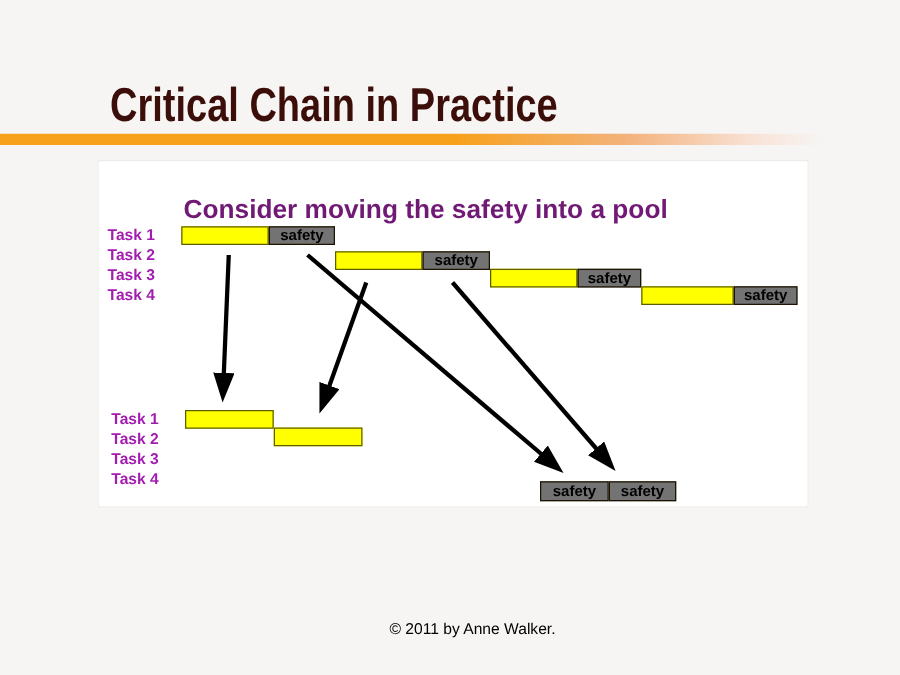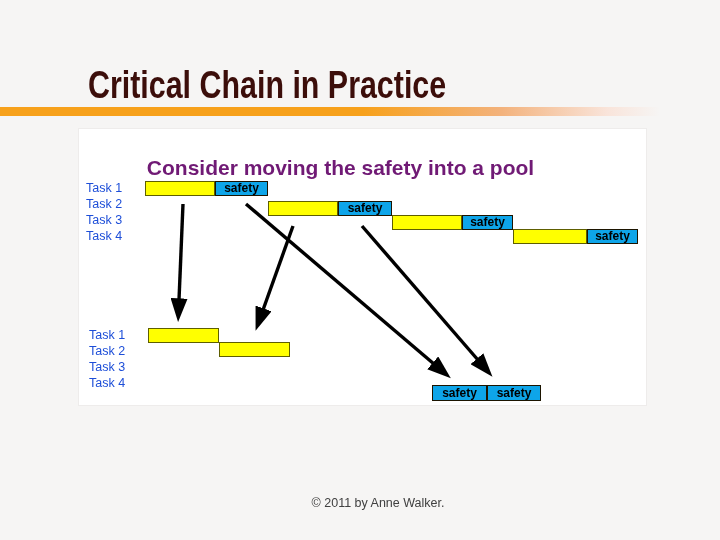--- a/index.html
+++ b/index.html
@@ -26,34 +26,34 @@
   }
   #diagram-heading{
     position:absolute;left:78px;top:139px;width:569px;
     box-sizing:border-box;padding-right:44px;
     text-align:center;font-size:21px;font-weight:bold;color:#701a75;
     white-space:nowrap;
     margin-top:17px;
   }
   #diagram-layer{position:absolute;inset:0;pointer-events:none}
   .task-label{
-    position:absolute;font-size:12.5px;font-weight:normal;color:#1d4ed8;
+    position:absolute;font-size:12.5px;font-weight:bold;color:#a21caf;
     white-space:nowrap;line-height:13px;
   }
   .bar{position:absolute;box-sizing:border-box}
   .bar.work{background:#ffff00;border:1px solid #5e5e00}
   .bar.safety{
-    background:#0ea5e9;border:1px solid #1c1400;
+    background:#737373;border:1px solid #1c1400;
     color:#000;font-weight:bold;font-size:12px;text-align:center;
     overflow:hidden;white-space:nowrap;
   }
   #arrows-svg{position:absolute;left:0;top:0;width:720px;height:540px;pointer-events:none}
   #slide-footer{
     position:absolute;left:58px;top:496px;width:640px;
-    text-align:center;font-size:12.5px;line-height:15px;color:#404040;
+    text-align:center;font-size:12.5px;line-height:15px;color:#000000;
   }
 </style>
 </head>
 <body>
 
 <div id="slide">
 
   <div id="slide-title">Critical Chain in Practice</div>
   <div id="title-rule"></div>
 

